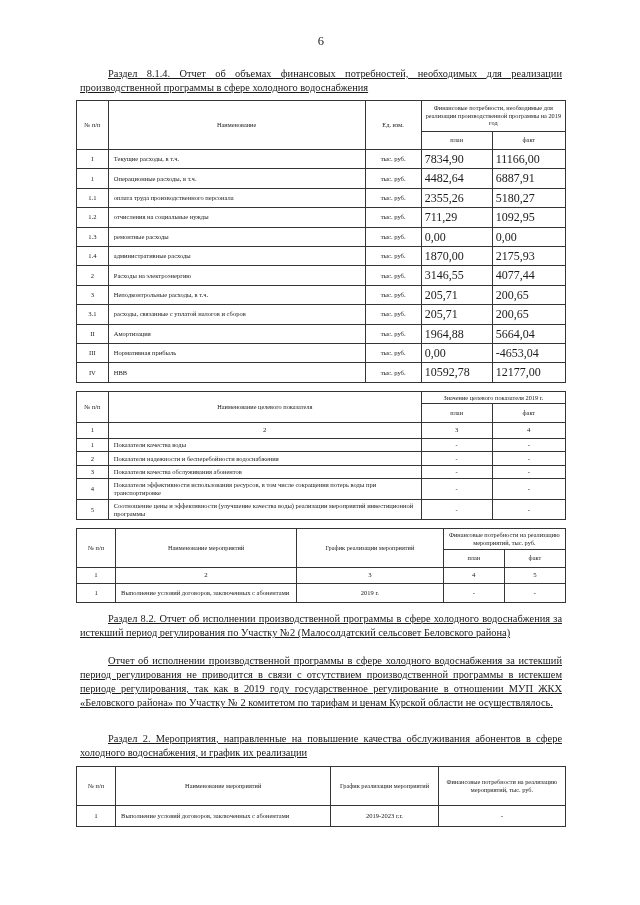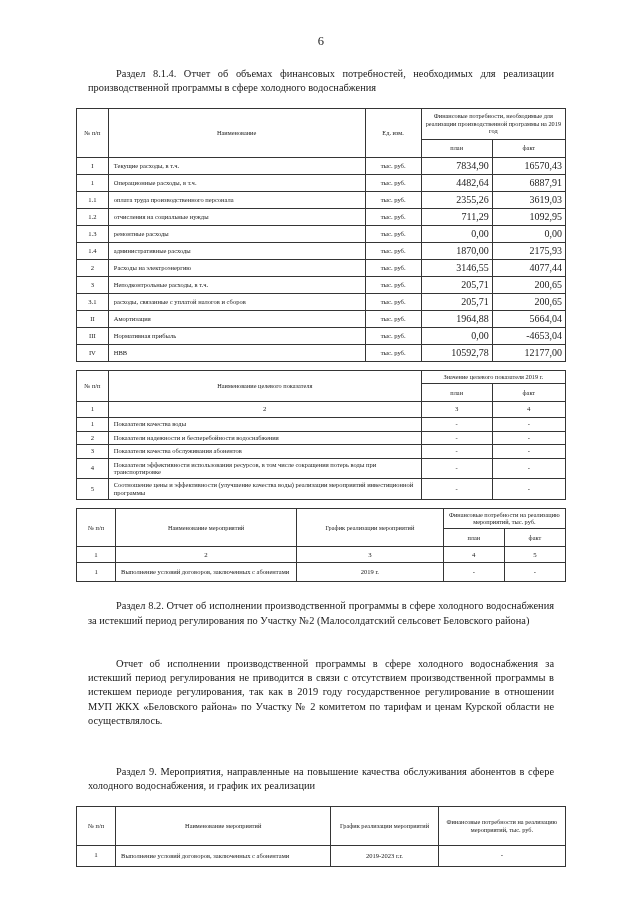--- a/index.html
+++ b/index.html
@@ -23,26 +23,27 @@
     padding: 34px 74px 0 76px;
     background: #ffffff;
   }
   .page-number {
     text-align: center;
     font-size: 12.5px;
     margin: 0 0 18px 0;
     letter-spacing: 0.2px;
   }
   p.para {
-    margin: 12px;
+    margin: 4px;
     font-size: 10.4px;
     line-height: 1.37;
     text-align: justify;
     text-indent: 28px;
     hyphens: none;
+    text-decoration: underline;
   }
   .gap-sm { height: 5px; }
   .gap-lg { height: 13px; }
 
   table.doc {
     width: 100%;
     border-collapse: collapse;
     table-layout: fixed;
     font-size: 6.6px;
     line-height: 1.2;
@@ -59,21 +60,21 @@
   }
   .c-center { text-align: center; }
   .c-left { text-align: left; padding-left: 5px !important; }
   .num-col { text-align: center; }
   .hdr-tall { height: 34px; }
   .hdr-mid { height: 26px; }
   .row-h { height: 13.5px; }
   .row-h2 { height: 19px; }
   .row-h3 { height: 21px; }
   .dash { text-align: center; }
-  .valnum { text-align: right; font-size: 10px; font-family: "Liberation Serif", serif; }
+  .valnum { text-align: left; font-size: 12px; font-family: "Liberation Serif", serif; }
   .unit { text-align: center; font-size: 6.6px; }
   .body-txt { font-size: 6.5px; }
   .hdr-txt { font-size: 6.3px; }
   .numrow td { font-size: 6.8px; height: 11px; }
 </style>
 </head>
 <body>
 
 <div class="page">
 
@@ -100,35 +101,35 @@
         <th class="hdr-txt row-h">план</th>
         <th class="hdr-txt row-h">факт</th>
       </tr>
     </thead>
     <tbody>
       <tr class="row-h">
         <td class="num-col">I</td>
         <td class="c-left body-txt">Текущие расходы, в т.ч.</td>
         <td class="unit">тыс. руб.</td>
         <td class="valnum">7834,90</td>
-        <td class="valnum">16570,43</td>
+        <td class="valnum">11166,00</td>
       </tr>
       <tr class="row-h">
         <td class="num-col">1</td>
         <td class="c-left body-txt">Операционные расходы, в т.ч.</td>
         <td class="unit">тыс. руб.</td>
         <td class="valnum">4482,64</td>
         <td class="valnum">6887,91</td>
       </tr>
       <tr class="row-h">
         <td class="num-col">1.1</td>
         <td class="c-left body-txt">оплата труда производственного персонала</td>
         <td class="unit">тыс. руб.</td>
         <td class="valnum">2355,26</td>
-        <td class="valnum">3619,03</td>
+        <td class="valnum">5180,27</td>
       </tr>
       <tr class="row-h">
         <td class="num-col">1.2</td>
         <td class="c-left body-txt">отчисления на социальные нужды</td>
         <td class="unit">тыс. руб.</td>
         <td class="valnum">711,29</td>
         <td class="valnum">1092,95</td>
       </tr>
       <tr class="row-h">
         <td class="num-col">1.3</td>
@@ -292,21 +293,21 @@
   </table>
 
   <div class="gap-sm"></div>
 
   <p class="para">Раздел 8.2. Отчет об исполнении производственной программы в сфере холодного водоснабжения за истекший период регулирования по Участку №2 (Малосолдатский сельсовет Беловского района)</p>
   <div class="gap-sm"></div>
   <p class="para">Отчет об исполнении производственной программы в сфере холодного водоснабжения за истекший период регулирования не приводится в связи с отсутствием производственной программы в истекшем периоде регулирования, так как в 2019 году государственное регулирование в отношении МУП ЖКХ «Беловского района» по Участку № 2 комитетом по тарифам и ценам Курской области не осуществлялось.</p>
 
   <div class="gap-lg"></div>
 
-  <p class="para">Раздел 9. Мероприятия, направленные на повышение качества обслуживания абонентов в сфере холодного водоснабжения, и график их реализации</p>
+  <p class="para">Раздел 2. Мероприятия, направленные на повышение качества обслуживания абонентов в сфере холодного водоснабжения, и график их реализации</p>
 
   <table class="doc" style="margin-top:6px; font-size:7px;">
     <colgroup>
       <col style="width:8%">
         <col style="width:44%">
         <col style="width:22%">
         <col style="width:26%">
     </colgroup>
     <thead>
       <tr>

